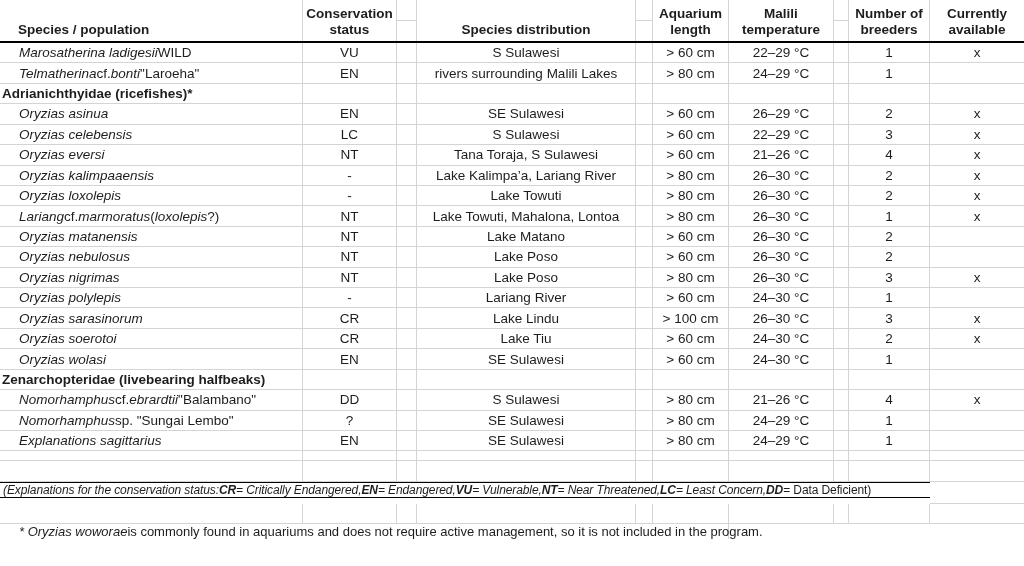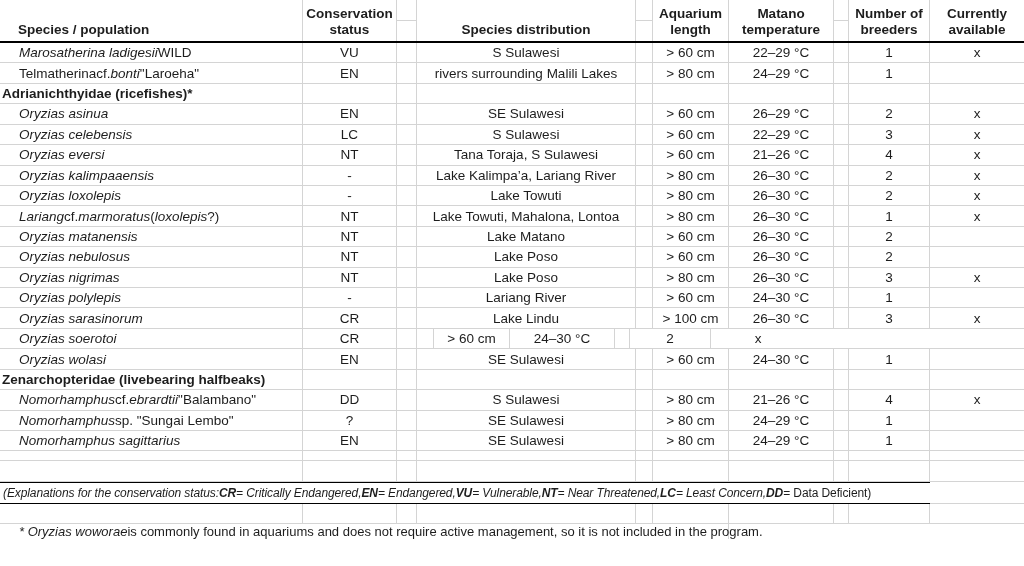--- a/index.html
+++ b/index.html
@@ -26,21 +26,21 @@
   .hgap::after{content:"";position:absolute;left:0;right:0;top:20px;height:1px;background:var(--grid);}
   
   .r-data{height:20.43px;font-size:13.5px;}
   .sp{padding-left:19px;}
   .fam{padding-left:2px;font-weight:bold;}
   
   .r-short{height:10px;}
   .r-empty{height:21px;}
   .r-gap{height:20px;}
   .r-exp{height:22px;}
-  .exp-box{flex:none;width:930px;height:22px;border-top:1.5px solid var(--black);border-bottom:1.5px solid var(--black);display:flex;align-items:center;padding-left:3px;font-size:12px;letter-spacing:-0.1px;white-space:nowrap;overflow:hidden;}
+  .exp-box{flex:none;width:930px;height:16px;border-top:1.5px solid var(--black);border-bottom:1.5px solid var(--black);display:flex;align-items:center;padding-left:3px;font-size:12px;letter-spacing:-0.1px;white-space:nowrap;overflow:hidden;}
   .exp-rest{flex:none;width:94px;height:22px;border-bottom:1px solid var(--grid);}
   .r-note{height:21px;font-size:13px;flex-direction:column;}
   .cn1{width:729px;padding-left:19px;}
 </style>
 </head>
 <body>
 
 <div class="sheet">
 
   <div class="row hdr">
@@ -50,21 +50,21 @@
       <span>status</span>
     </div>
     <div class="cell c3 br hgap"></div>
     <div class="cell c4 br center">Species distribution</div>
     <div class="cell c5 br hgap"></div>
     <div class="cell c6 br two">
       <span>Aquarium</span>
       <span>length</span>
     </div>
     <div class="cell c7 br two">
-      <span>Matano</span>
+      <span>Malili</span>
       <span>temperature</span>
     </div>
     <div class="cell c8 br hgap"></div>
     <div class="cell c9 br two">
       <span>Number of</span>
       <span>breeders</span>
     </div>
     <div class="cell c10 two">
       <span>Currently</span>
       <span>available</span>
@@ -82,21 +82,21 @@
         <div class="cell c4 br center">S Sulawesi</div>
         <div class="cell c5 br"></div>
         <div class="cell c6 br center">&gt; 60 cm</div>
         <div class="cell c7 br center">22–29 °C</div>
         <div class="cell c8 br"></div>
         <div class="cell c9 br center">1</div>
         <div class="cell c10 center">x</div>
       </div>
       <div class="row r-data bb">
         <div class="cell c1 br sp">
-          <span style="">Telmatherina</span>
+          <span style="font-style: italic;">Telmatherina</span>
           <span> cf. </span>
           <span style="font-style: italic;">bonti</span>
           <span> "Laroeha"</span>
         </div>
         <div class="cell c2 br center">EN</div>
         <div class="cell c3 br"></div>
         <div class="cell c4 br center">rivers surrounding Malili Lakes</div>
         <div class="cell c5 br"></div>
         <div class="cell c6 br center">&gt; 80 cm</div>
         <div class="cell c7 br center">24–29 °C</div>
@@ -274,20 +274,21 @@
         <div class="cell c8 br"></div>
         <div class="cell c9 br center">3</div>
         <div class="cell c10 center">x</div>
       </div>
       <div class="row r-data bb">
         <div class="cell c1 br sp">
           <span style="font-style: italic; text-align: center;">Oryzias soerotoi</span>
         </div>
         <div class="cell c2 br center">CR</div>
         <div class="cell c3 br"></div>
+        <div class="cell c4 br center">Lake Tiu</div>
         <div class="cell c5 br"></div>
         <div class="cell c6 br center">&gt; 60 cm</div>
         <div class="cell c7 br center">24–30 °C</div>
         <div class="cell c8 br"></div>
         <div class="cell c9 br center">2</div>
         <div class="cell c10 center">x</div>
       </div>
       <div class="row r-data bb">
         <div class="cell c1 br sp">
           <span style="font-style: italic;">Oryzias wolasi</span>
@@ -341,21 +342,21 @@
         <div class="cell c4 br center">SE Sulawesi</div>
         <div class="cell c5 br"></div>
         <div class="cell c6 br center">&gt; 80 cm</div>
         <div class="cell c7 br center">24–29 °C</div>
         <div class="cell c8 br"></div>
         <div class="cell c9 br center">1</div>
         <div class="cell c10 center"></div>
       </div>
       <div class="row r-data bb">
         <div class="cell c1 br sp">
-          <span style="font-style: italic;">Nomorhamphus sagittarius</span>
+          <span style="font-style: italic;">Explanations sagittarius</span>
         </div>
         <div class="cell c2 br center">EN</div>
         <div class="cell c3 br"></div>
         <div class="cell c4 br center">SE Sulawesi</div>
         <div class="cell c5 br"></div>
         <div class="cell c6 br center">&gt; 80 cm</div>
         <div class="cell c7 br center">24–29 °C</div>
         <div class="cell c8 br"></div>
         <div class="cell c9 br center">1</div>
         <div class="cell c10 center"></div>

